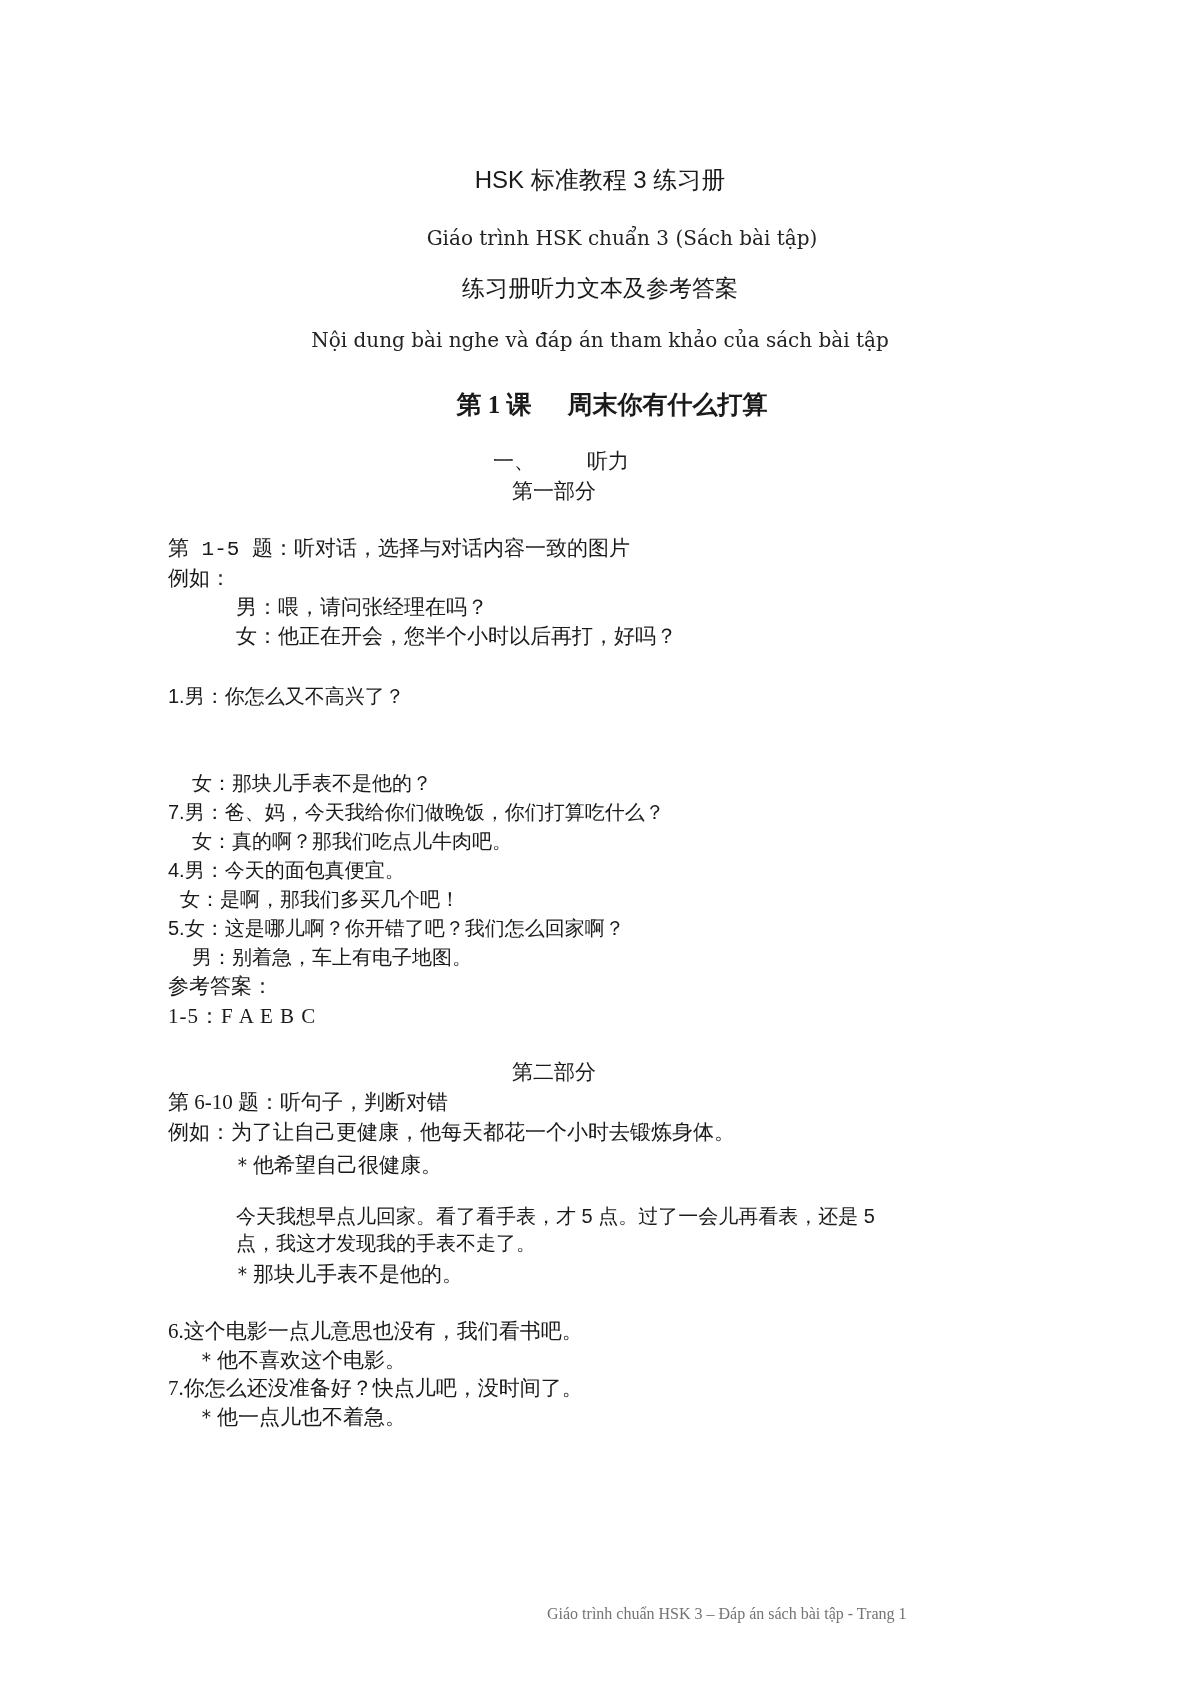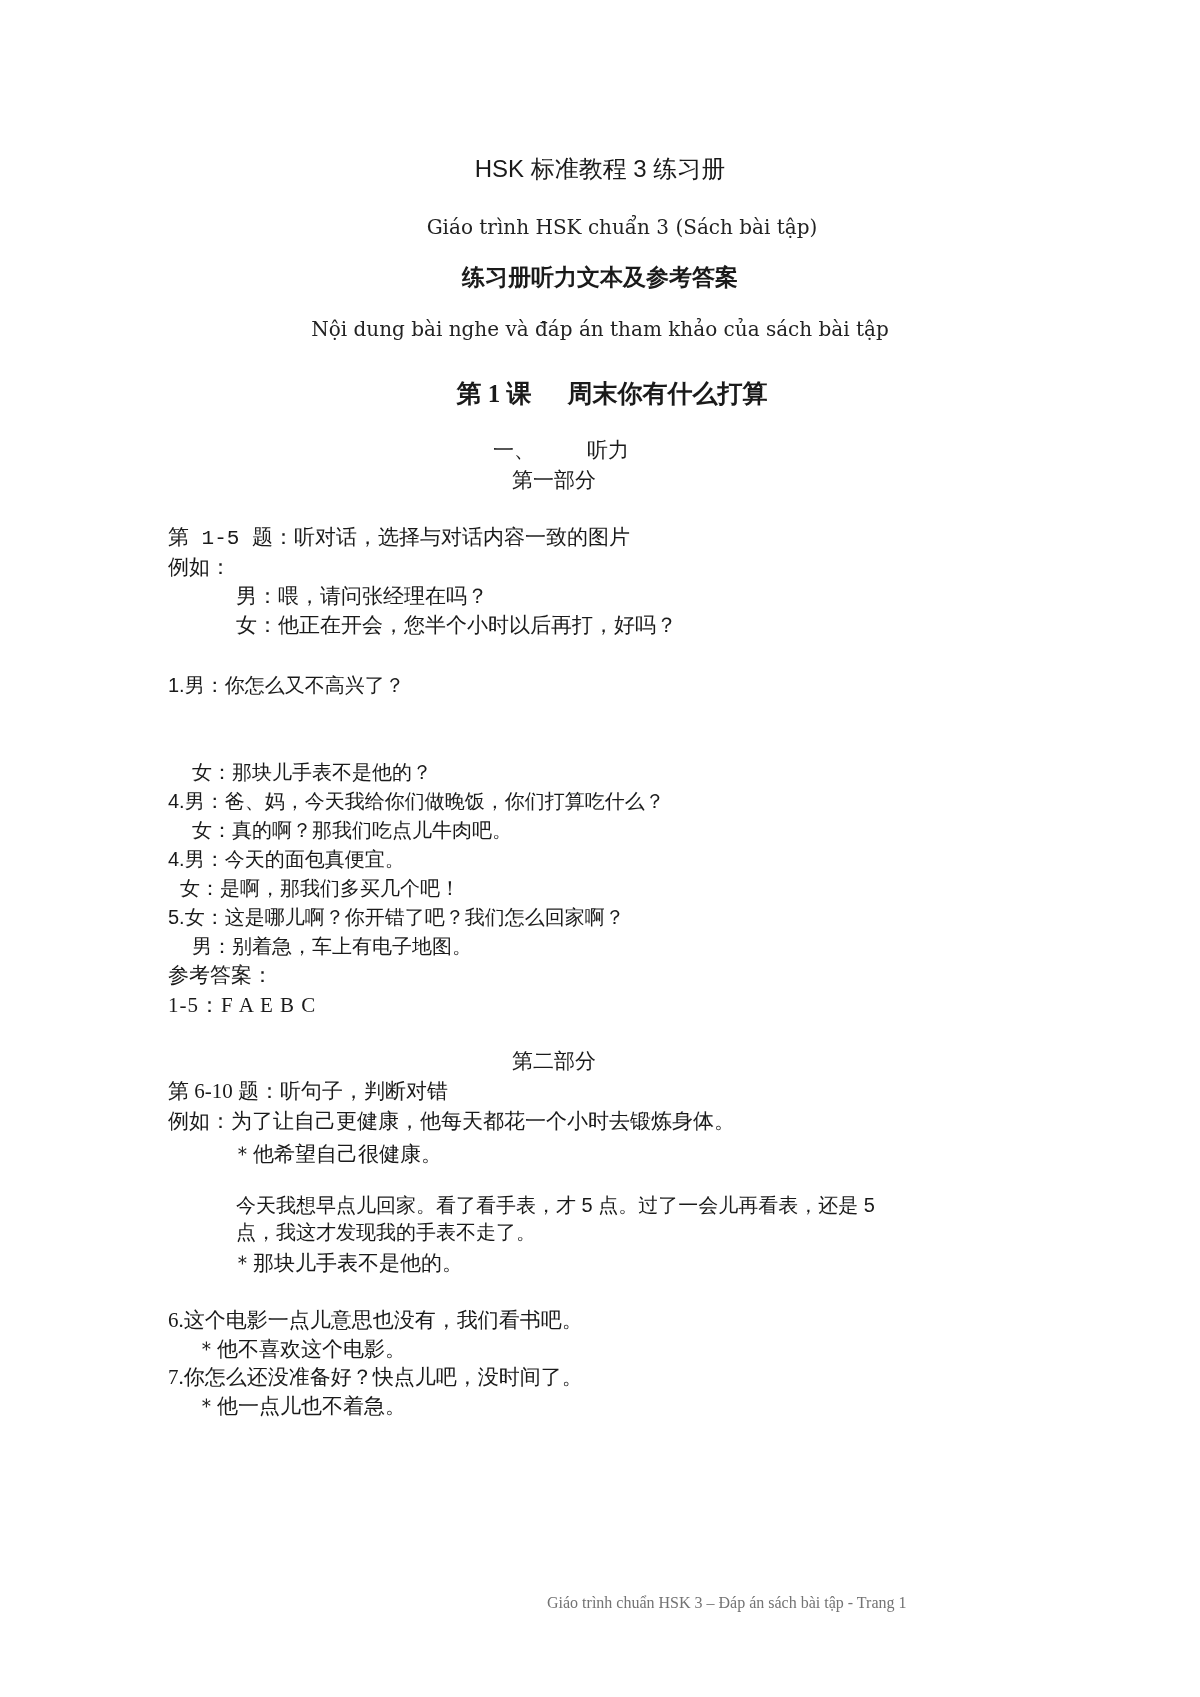--- a/index.html
+++ b/index.html
@@ -10,21 +10,21 @@
     body {
       width: 1200px;
       height: 1697px;
       position: relative;
       overflow: hidden;
       color: #1a1a1a;
       font-family: "Liberation Serif", "DejaVu Serif", serif;
     }
     .page {
       position: absolute;
-      left: 0; top: 5px;
+      left: 0; top: 16px;
       width: 1200px;
       height: 1498px;
     }
     .abs {
       position: absolute;
       white-space: nowrap;
       line-height: 1;
     }
     .center {
       left: 0;
@@ -35,21 +35,21 @@
       font-family: "Liberation Sans", "DejaVu Sans", sans-serif;
       font-size: 24px;
     }
     .subtitle-vi {
       font-family: "DejaVu Serif", "Liberation Serif", serif;
       font-size: 20px;
       color: #222;
     }
     .heading-bold {
       font-family: "Liberation Serif", "DejaVu Serif", serif;
-      font-weight: bold;
+      font-weight: normal;
       font-size: 23px;
     }
     .lesson-title {
       font-family: "Liberation Serif", "DejaVu Serif", serif;
       font-weight: bold;
       font-size: 25px;
       margin-left: 12px;
     }
     .lesson-title .num-gap { display: inline-block; width: 36px; }
     .section-heading {
@@ -89,21 +89,21 @@
   </div>
 
   <div class="abs body-text" style="top:465px; left:512px;">第一部分</div>
   <div class="abs body-text" style="top:523px; left:168px;font-family:Liberation Mono, monospace;">第 1-5 题：听对话，选择与对话内容一致的图片</div>
   <div class="abs body-text" style="top:552px; left:168px;">例如：</div>
   <div class="abs body-text" style="top:581px; left:236px;">男：喂，请问张经理在吗？</div>
   <div class="abs body-text" style="top:610px; left:236px;">女：他正在开会，您半个小时以后再打，好吗？</div>
 
   <div class="abs body-sans" style="top:670px; left:168px;">1.男：你怎么又不高兴了？</div>
   <div class="abs body-sans" style="top:757px; left:192px;">女：那块儿手表不是他的？</div>
-  <div class="abs body-sans" style="top:786px; left:168px;">4.男：爸、妈，今天我给你们做晚饭，你们打算吃什么？</div>
+  <div class="abs body-sans" style="top:786px; left:168px;">7.男：爸、妈，今天我给你们做晚饭，你们打算吃什么？</div>
   <div class="abs body-sans" style="top:815px; left:192px;">女：真的啊？那我们吃点儿牛肉吧。</div>
   <div class="abs body-sans" style="top:844px; left:168px;">4.男：今天的面包真便宜。</div>
   <div class="abs body-sans" style="top:873px; left:180px;">女：是啊，那我们多买几个吧！</div>
   <div class="abs body-sans" style="top:902px; left:168px;">5.女：这是哪儿啊？你开错了吧？我们怎么回家啊？</div>
   <div class="abs body-sans" style="top:931px; left:192px;">男：别着急，车上有电子地图。</div>
 
   <div class="abs body-text" style="top:960px; left:168px;">参考答案：</div>
   <div class="abs body-text" style="top:990px; left:168px; letter-spacing:1px;">1-5：F A E B C</div>
 
   <div class="abs body-text" style="top:1046px; left:512px;">第二部分</div>

